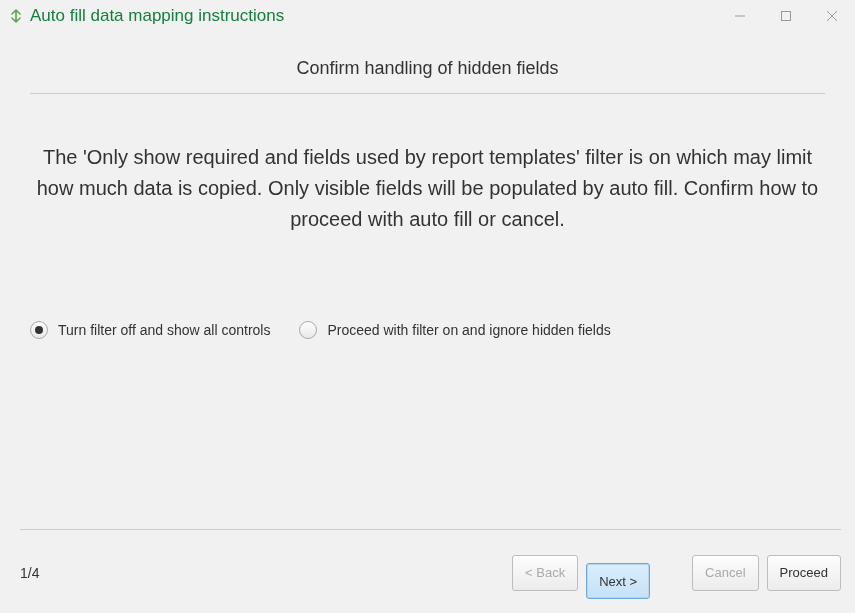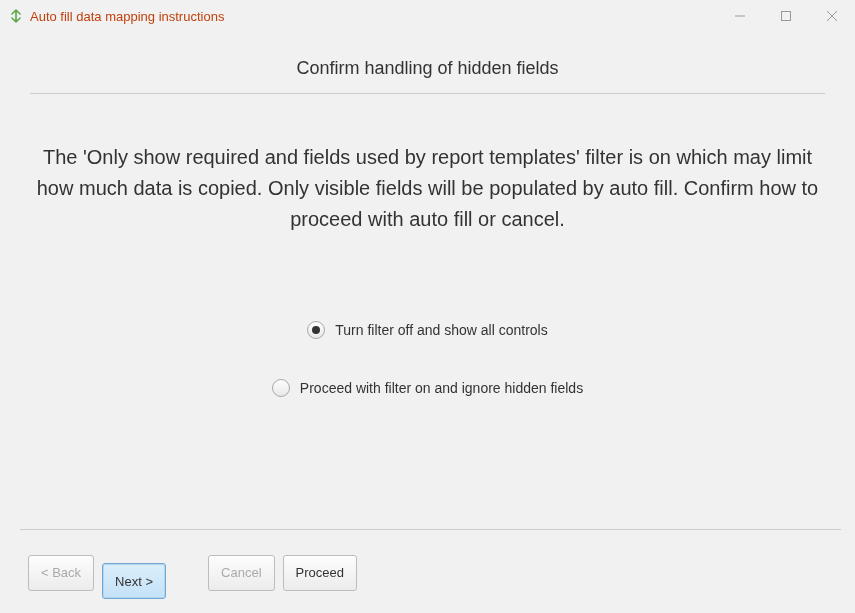--- a/index.html
+++ b/index.html
@@ -23,22 +23,22 @@
     }
     .titlebar-icon {
       width: 16px;
       height: 16px;
       margin-right: 6px;
       display: flex;
       align-items: center;
       justify-content: center;
     }
     .titlebar-title {
-      color: #c2410c;
-      font-size: 13px;
+      color: #15803d;
+      font-size: 17px;
       flex: 1;
     }
     .win-controls {
       display: flex;
       height: 100%;
     }
     .win-btn {
       width: 46px;
       height: 32px;
       display: flex;
@@ -70,23 +70,23 @@
       text-align: center;
       font-size: 20px;
       color: #333;
       line-height: 1.55;
       margin-top: 48px;
       padding: 0 2px;
     }
     .options {
       margin-top: 86px;
       display: flex;
-      flex-direction: column;
-      align-items: center;
-      gap: 40px;
+      flex-direction: row;
+      align-items: center;
+      gap: 29px;
     }
     .radio-option {
       display: flex;
       align-items: center;
       gap: 10px;
       cursor: pointer;
       font-size: 14px;
       color: #333;
     }
     .radio {
@@ -190,19 +190,20 @@
     <label class="radio-option">
       <span class="radio"></span>
       <span>Proceed with filter on and ignore hidden fields</span>
     </label>
   </div>
 </div>
 
 <div class="footer">
   <div class="footer-hr"></div>
   <div class="footer-row">
+    <span class="page-indicator">1/4</span>
     <button class="btn disabled">&lt; Back</button>
     <button class="btn primary">Next &gt;</button>
     <span class="btn-gap"></span>
     <button class="btn disabled">Cancel</button>
     <button class="btn">Proceed</button>
   </div>
 </div>
 
 </body></html>

